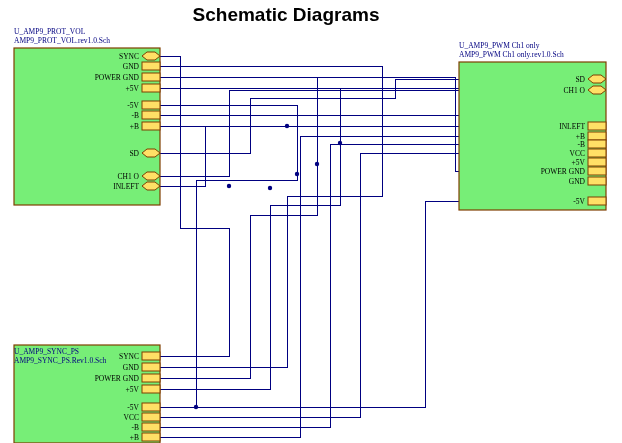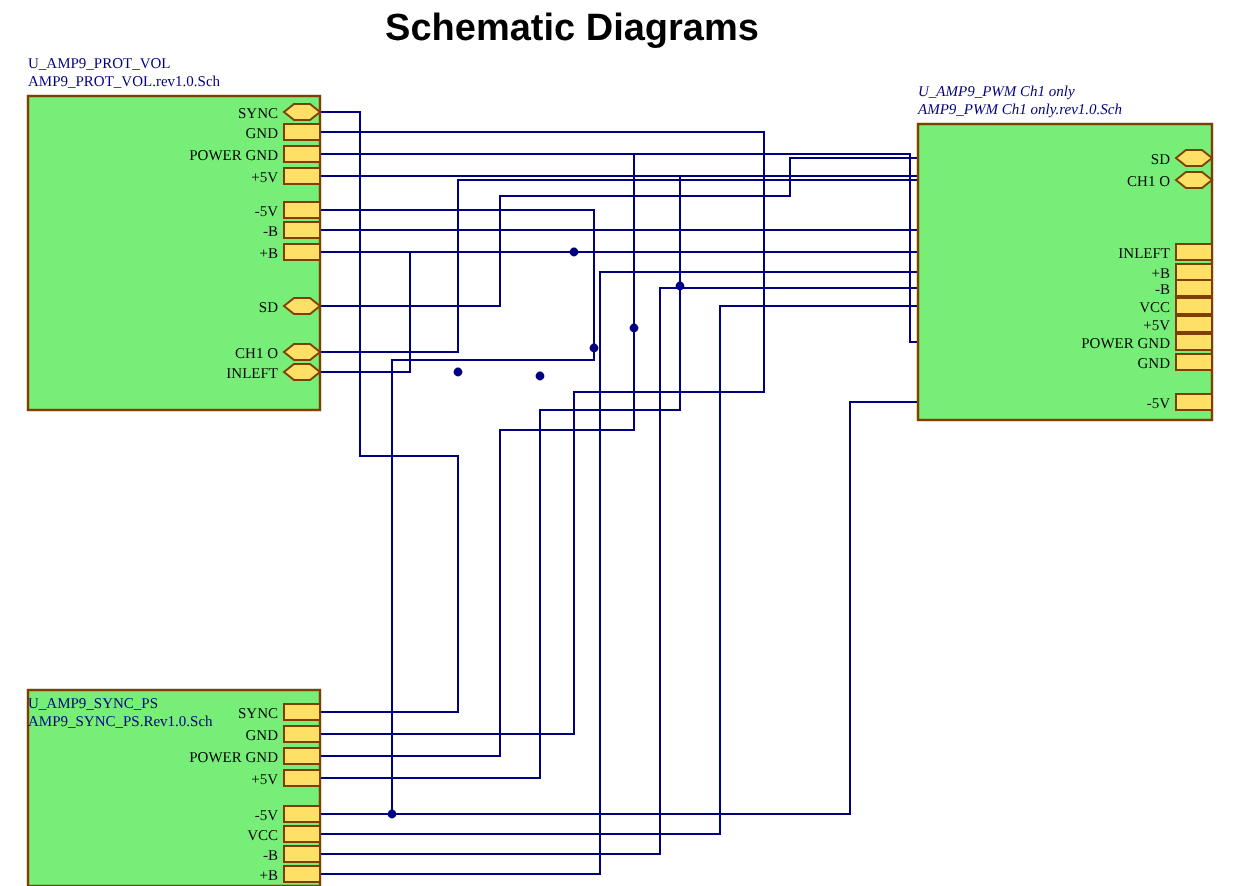--- a/index.html
+++ b/index.html
@@ -198,20 +198,20 @@
       <circle cx="270" cy="188" r="2.2" fill="#000080"></circle>
       <circle cx="229" cy="186" r="2.2" fill="#000080"></circle>
       <circle cx="196" cy="407" r="2.2" fill="#000080"></circle>
     </g>
 </svg>
 
 <div class="sheet-label" style="left: 14px; top: 27px;">
     <div>U_AMP9_PROT_VOL</div>
     <div>AMP9_PROT_VOL.rev1.0.Sch</div>
   </div>
-<div class="sheet-label" style="left: 459px; top: 41px; font-style: italic;">
+<div class="sheet-label" style="left: 459px; top: 41px;">
     <div>U_AMP9_PWM Ch1 only</div>
     <div>AMP9_PWM Ch1 only.rev1.0.Sch</div>
   </div>
 <div class="sheet-label" style="left: 14px; top: 324px; margin-top: 23px;">
     <div>U_AMP9_SYNC_PS</div>
     <div>AMP9_SYNC_PS.Rev1.0.Sch</div>
   </div>
 
 </body></html>

